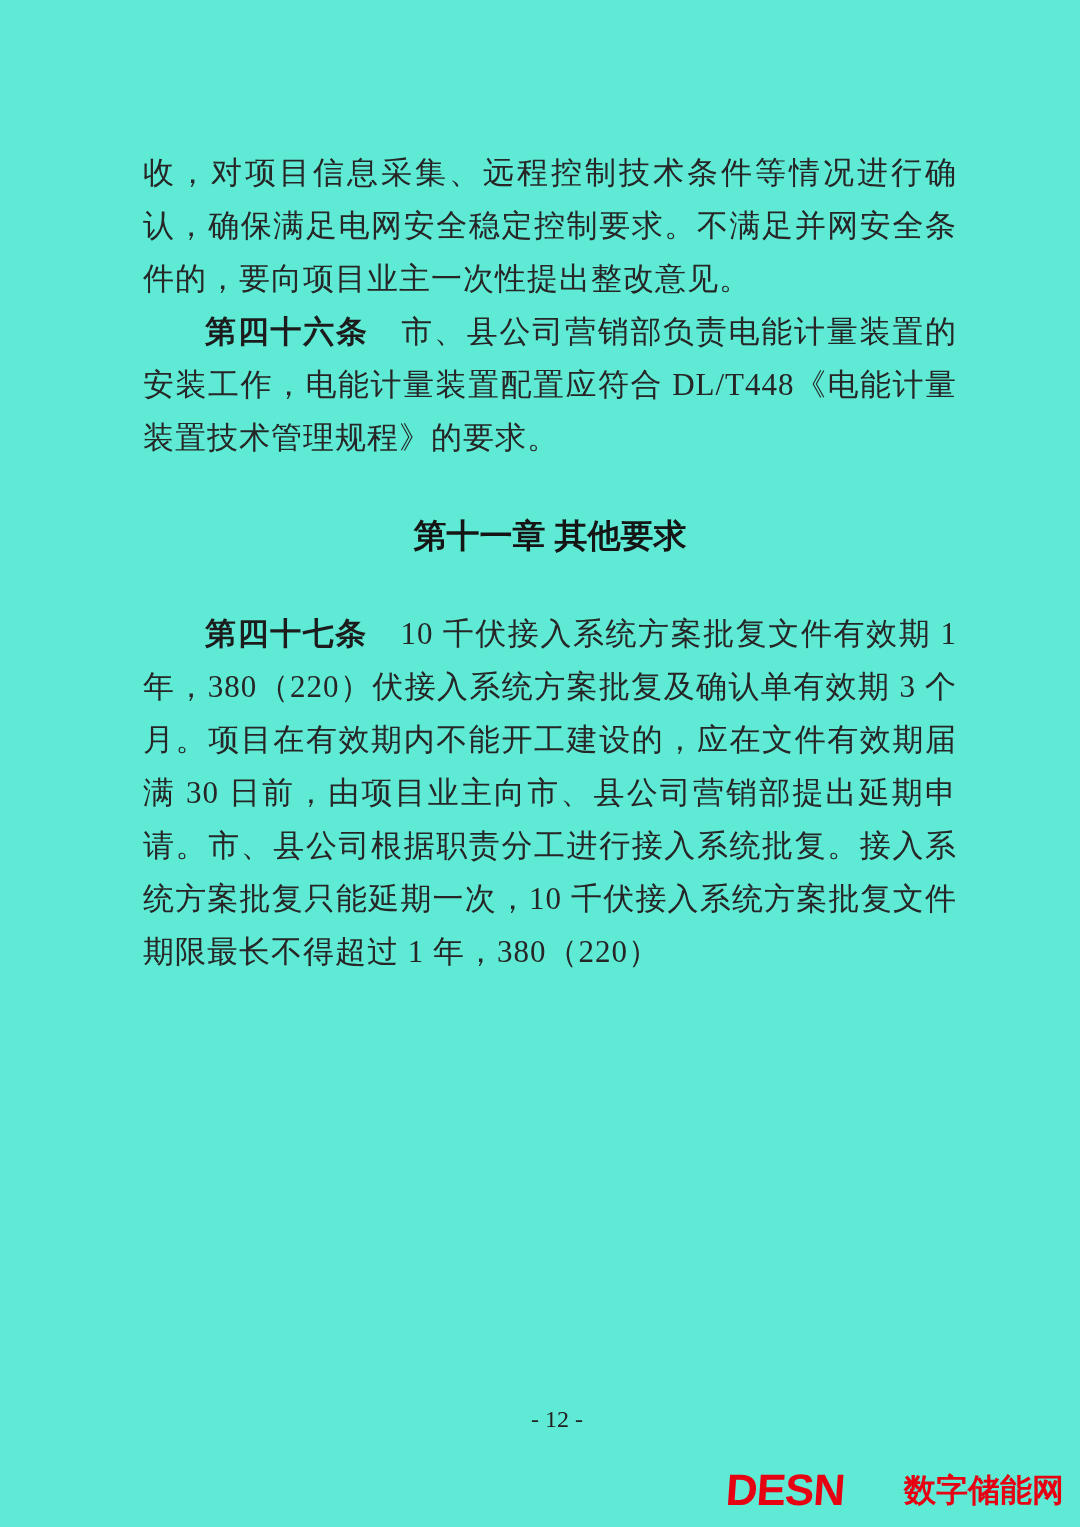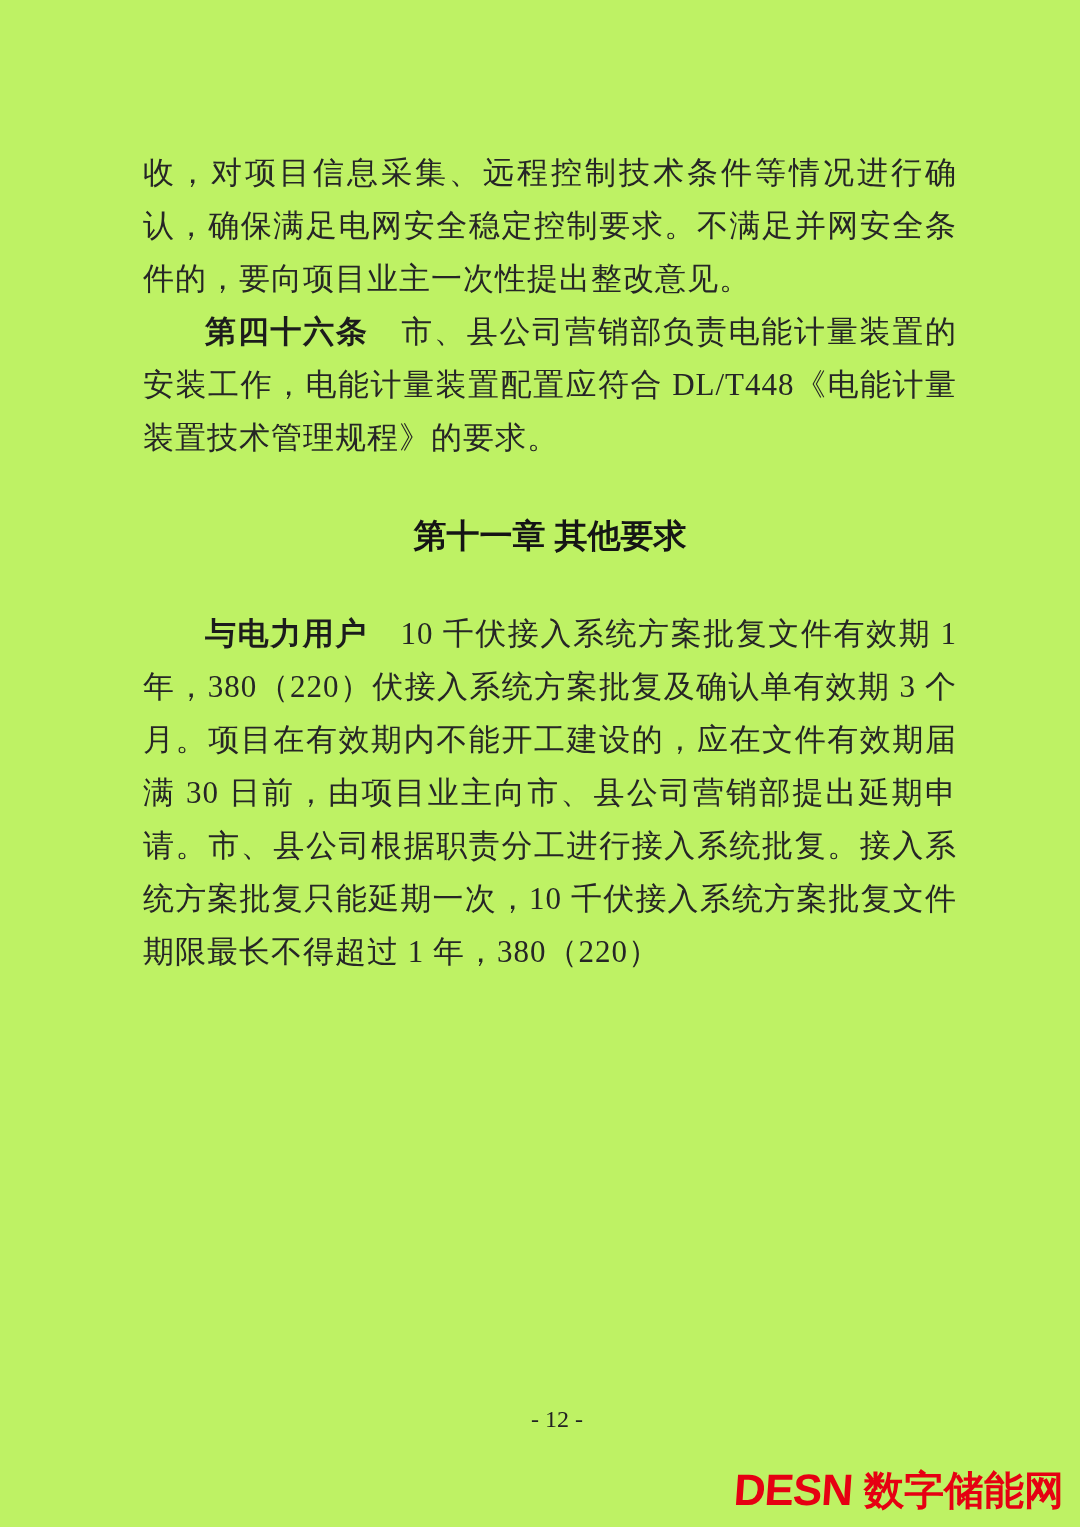--- a/index.html
+++ b/index.html
@@ -4,21 +4,21 @@
 <style>
   html, body {
     margin: 0;
     padding: 0;
     background: #ffffff;
   }
   .page {
     position: relative;
     width: 1080px;
     height: 1527px;
-    background: #bef264;
+    background: #5eead4;
     overflow: hidden;
     font-family: "Liberation Serif", "DejaVu Serif", serif;
     color: #1f1f1f;
   }
   .doc-body {
     position: absolute;
     top: 146px;
     left: 143px;
     width: 814px;
   }
@@ -77,41 +77,42 @@
     font-size: 44px;
     line-height: 44px;
     letter-spacing: -1px;
     color: #e60012;
     transform: skewX(-4deg);
     display: inline-block;
   }
   .logo-cn {
     font-family: "Liberation Sans", "DejaVu Sans", sans-serif;
     font-weight: 800;
-    font-size: 40px;
+    font-size: 32px;
     line-height: 44px;
     color: #e60012;
+    margin-left: 48px;
   }
 </style>
 </head>
 <body>
 
 <div class="page">
 
   <div class="doc-body">
 
     <p class="para no-indent"><span class="para-label"></span><span class="para-text">收，对项目信息采集、远程控制技术条件等情况进行确认，确保满足电网安全稳定控制要求。不满足并网安全条件的，要向项目业主一次性提出整改意见。</span></p>
 
 
 
     <p class="para"><span class="para-label">第四十六条</span><span class="para-text">市、县公司营销部负责电能计量装置的安装工作，电能计量装置配置应符合 DL/T448《电能计量装置技术管理规程》的要求。</span></p>
 
     <h2 class="chapter-heading">第十一章 其他要求</h2>
 
-    <p class="para"><span class="para-label">与电力用户</span><span class="para-text">10 千伏接入系统方案批复文件有效期 1 年，380（220）伏接入系统方案批复及确认单有效期 3 个月。项目在有效期内不能开工建设的，应在文件有效期届满 30 日前，由项目业主向市、县公司营销部提出延期申请。市、县公司根据职责分工进行接入系统批复。接入系统方案批复只能延期一次，10 千伏接入系统方案批复文件期限最长不得超过 1 年，380（220）</span></p>
+    <p class="para"><span class="para-label">第四十七条</span><span class="para-text">10 千伏接入系统方案批复文件有效期 1 年，380（220）伏接入系统方案批复及确认单有效期 3 个月。项目在有效期内不能开工建设的，应在文件有效期届满 30 日前，由项目业主向市、县公司营销部提出延期申请。市、县公司根据职责分工进行接入系统批复。接入系统方案批复只能延期一次，10 千伏接入系统方案批复文件期限最长不得超过 1 年，380（220）</span></p>
 
   </div>
 
   <div class="page-number">- 12 -</div>
 
   <div class="logo">
     <span class="logo-latin">DESN</span>
     <span class="logo-cn">数字储能网</span>
   </div>
 

